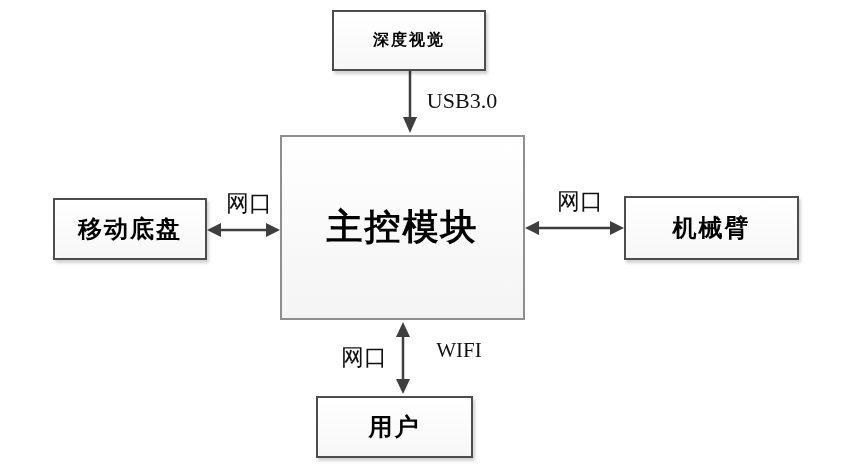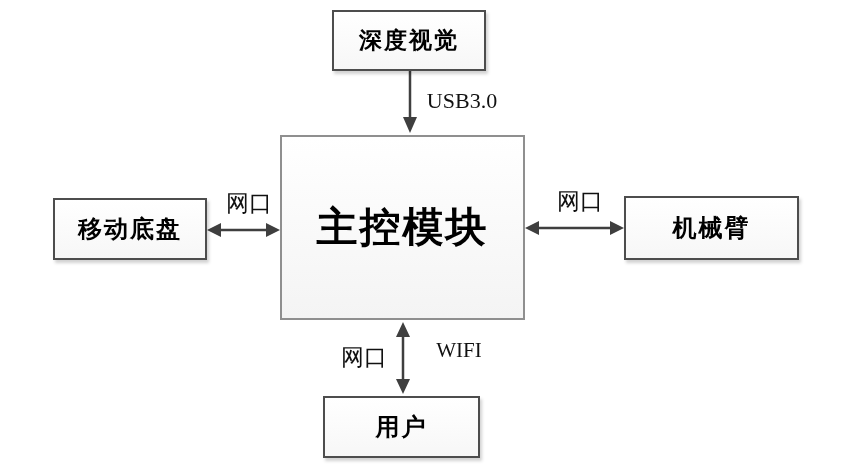--- a/index.html
+++ b/index.html
@@ -27,27 +27,27 @@
     border: 2px solid #4d4d4d;
     box-shadow: 2px 3px 3px rgba(0,0,0,0.18);
     display: flex;
     align-items: center;
     justify-content: center;
     text-align: center;
     color: #000000;
     font-weight: bold;
     letter-spacing: 2px;
   }
-  .node-vision  { left: 332px; top: 10px;  width: 154px; height: 61px; font-size: 23px; }
+  .node-vision  { left: 332px; top: 10px;  width: 154px; height: 61px; font-size: 16px; }
   .node-main    { left: 280px; top: 135px; width: 245px; height: 185px;
-                  font-size: 41px; border-color: #8f8f8f; box-shadow: none;
+                  font-size: 36px; border-color: #8f8f8f; box-shadow: none;
                   background: linear-gradient(180deg, #ffffff 0%, #f4f4f4 100%); }
   .node-chassis { left: 53px;  top: 198px; width: 154px; height: 62px; font-size: 24px; text-align: center; }
   .node-arm     { left: 624px; top: 196px; width: 175px; height: 64px; font-size: 24px; }
-  .node-user    { left: 323px; top: 396px; width: 157px; height: 62px; font-size: 24px; }
+  .node-user    { left: 316px; top: 396px; width: 157px; height: 62px; font-size: 24px; }
   .edge-label {
     position: absolute;
     transform: translate(-50%, -50%);
     color: #111111;
     font-size: 23px;
     white-space: nowrap;
     background: transparent;
   }
   .lbl-usb       { left: 462px; top: 101px; font-size: 22px; }
   .lbl-net-left  { left: 249px; top: 203px; }

